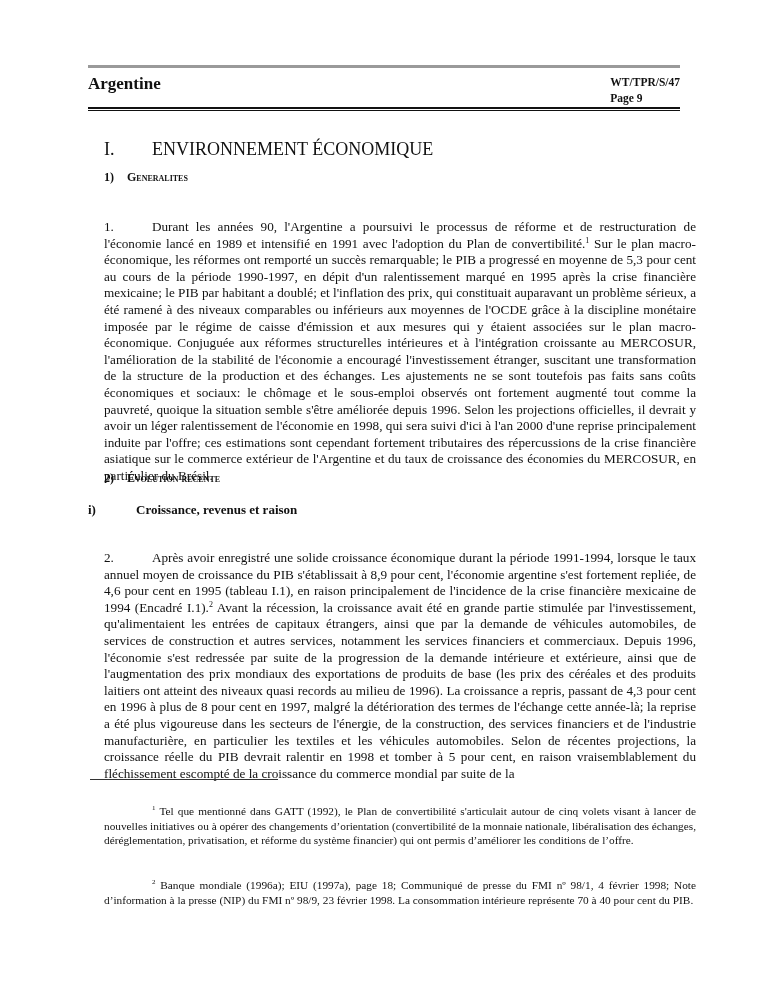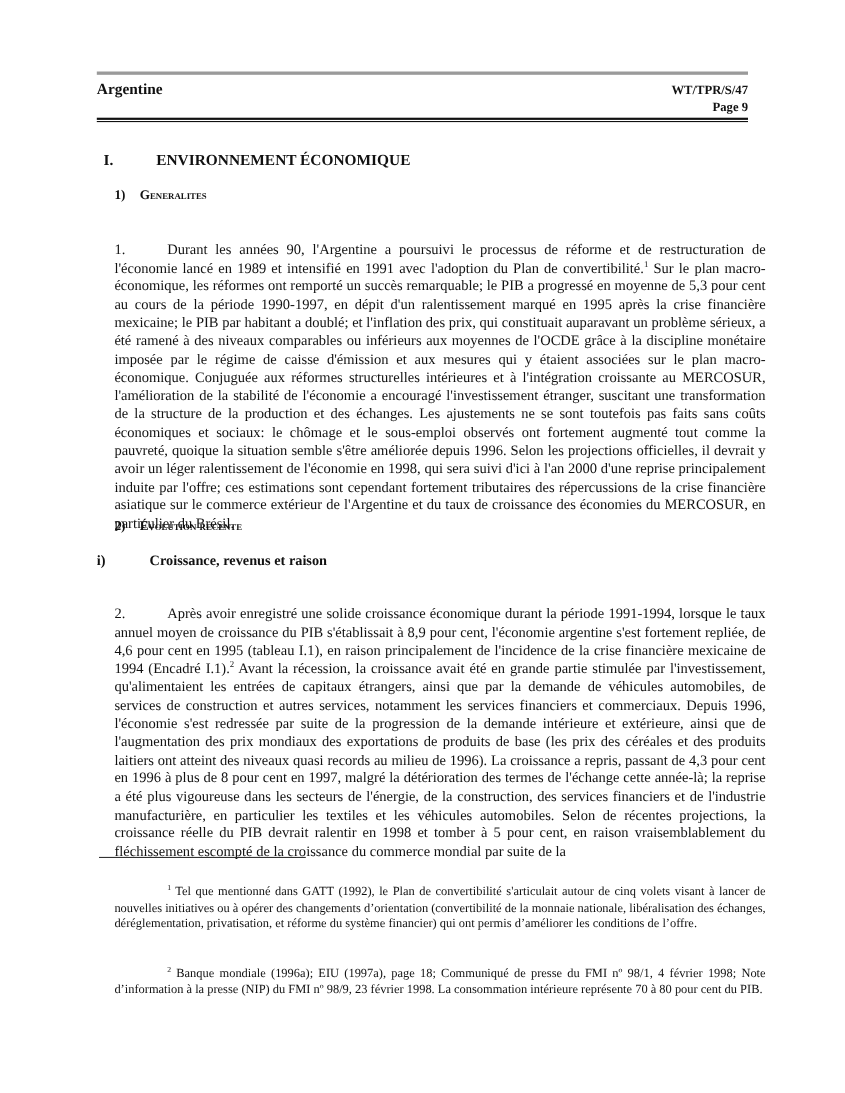--- a/index.html
+++ b/index.html
@@ -1,26 +1,26 @@
 <!DOCTYPE html>
 <html><head>
 <meta charset="utf-8">
 <style>
   html, body { margin: 0; padding: 0; background: #ffffff; }
   body { width: 768px; height: 994px; position: relative; overflow: hidden;
          font-family: "Liberation Serif", serif; color: #111; }
   .page { position: absolute; left: 88px; top: 0; width: 592px; }
 
   .hdr-top { position: absolute; left: 0; top: 65px; width: 592px; height: 3px; background: #9a9a9a; }
-  .hdr-left { position: absolute; left: 0; top: 74px; font-weight: bold; font-size: 14px; }
-  .hdr-right { position: absolute; right: 0; top: 74px; font-weight: bold; font-size: 11.5px; text-align: right; line-height: 16px; margin-left: 45px; }
+  .hdr-left { position: absolute; left: 0; top: 74px; font-weight: bold; font-size: 17px; }
+  .hdr-right { position: absolute; right: 0; top: 74px; font-weight: bold; font-size: 11.5px; line-height: 16px; margin-left: 45px; }
   .hdr-bot1 { position: absolute; left: 0; top: 107px; width: 592px; height: 2px; background: #111; }
   .hdr-bot2 { position: absolute; left: 0; top: 110px; width: 592px; height: 1px; background: #111; }
 
-  .h1 { position: absolute; left: 6px; top: 139px; font-weight: bold; font-size: 14px; white-space: nowrap; }
+  .h1 { position: absolute; left: 16px; top: 139px; font-weight: normal; font-size: 18px; white-space: nowrap; }
   .h1 .num { display: inline-block; width: 48px; }
 
   .h2 { position: absolute; left: 0; font-weight: bold; font-size: 12px; white-space: nowrap; margin-left: 16px; }
   .h2 .num { display: inline-block; width: 23px; }
   .h2 .sc { font-variant: small-caps; font-size: 12px; }
 
   .h3 { position: absolute; left: 0; top: 535px; font-weight: bold; font-size: 13px; white-space: nowrap; }
   .h3 .num { display: inline-block; width: 48px; }
 
   .para { position: absolute; left: 0; width: 592px; font-size: 13.2px; line-height: 16.6px;
@@ -64,15 +64,15 @@
   <div class="h3" style="top:502px;">
     <span class="num">i)</span><span>Croissance, revenus et raison</span>
   </div>
 
   <p class="para" style="top:534px;"><span class="pnum">2.</span><span>Après avoir enregistré une solide croissance économique durant la période 1991-1994, lorsque le taux annuel moyen de croissance du PIB s'établissait à 8,9 pour cent, l'économie argentine s'est fortement repliée, de 4,6 pour cent en 1995 (tableau I.1), en raison principalement de l'incidence de la crise financière mexicaine de 1994 (Encadré I.1).</span><sup>2</sup><span>  Avant la récession, la croissance avait été en grande partie stimulée par l'investissement, qu'alimentaient les entrées de capitaux étrangers, ainsi que par la demande de véhicules automobiles, de services de construction et autres services, notamment les services financiers et commerciaux.  Depuis 1996, l'économie s'est redressée par suite de la progression de la demande intérieure et extérieure, ainsi que de l'augmentation des prix mondiaux des exportations de produits de base (les prix des céréales et des produits laitiers ont atteint des niveaux quasi records au milieu de 1996).  La croissance a repris, passant de 4,3 pour cent en 1996 à plus de 8 pour cent en 1997, malgré la détérioration des termes de l'échange cette année-là;  la reprise a été plus vigoureuse dans les secteurs de l'énergie, de la construction, des services financiers et de l'industrie manufacturière, en particulier les textiles et les véhicules automobiles.  Selon de récentes projections, la croissance réelle du PIB devrait ralentir en 1998 et tomber à 5 pour cent, en raison vraisemblablement du fléchissement escompté de la croissance du commerce mondial par suite de la</span></p>
 
   <div class="fn-sep"></div>
 
   <p class="fn" style="top:788px;"><sup>1</sup><span> Tel que mentionné dans GATT (1992), le Plan de convertibilité s'articulait autour de cinq volets visant à lancer de nouvelles initiatives ou à opérer des changements d’orientation (convertibilité de la monnaie nationale, libéralisation des échanges, déréglementation, privatisation, et réforme du système financier) qui ont permis d’améliorer les conditions de l’offre.</span></p>
 
-  <p class="fn" style="top:862px;"><sup>2</sup><span> Banque mondiale (1996a);  EIU (1997a), page 18;  Communiqué de presse du FMI nº 98/1, 4 février 1998;  Note d’information à la presse (NIP) du FMI nº 98/9, 23 février 1998.  La consommation intérieure représente 70 à 80 pour cent du PIB.</span></p>
+  <p class="fn" style="top:862px;"><sup>2</sup><span> Banque mondiale (1996a);  EIU (1997a), page 18;  Communiqué de presse du FMI nº 98/1, 4 février 1998;  Note d’information à la presse (NIP) du FMI nº 98/9, 23 février 1998.  La consommation intérieure représente 70 à 40 pour cent du PIB.</span></p>
 
 </div>
 
 </body></html>

